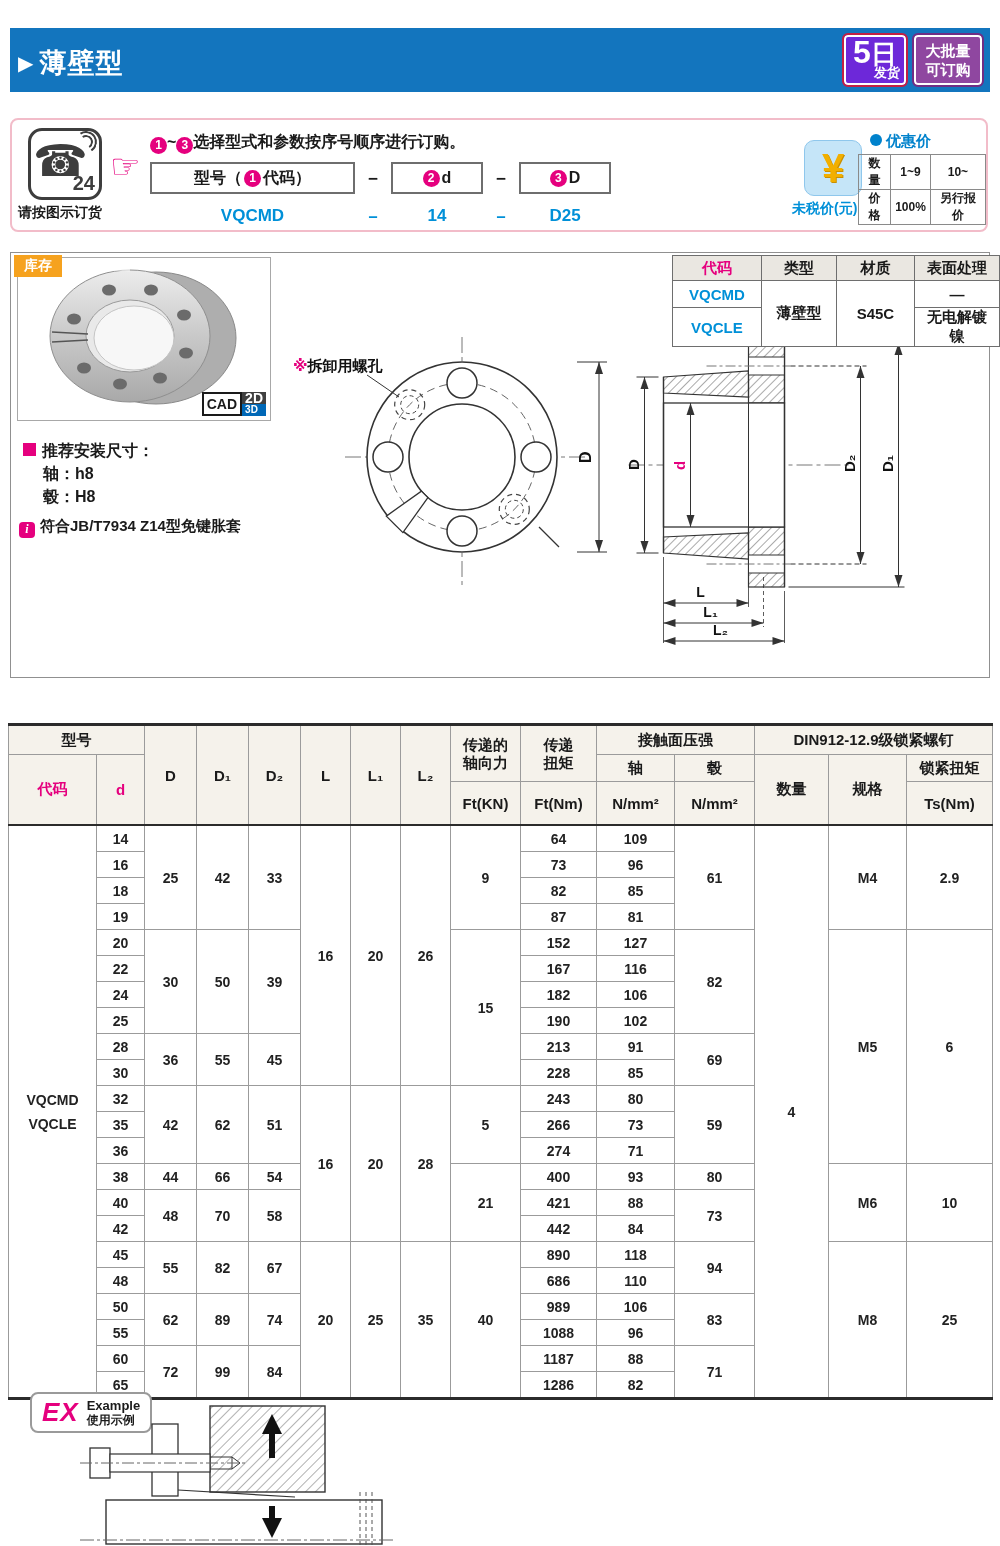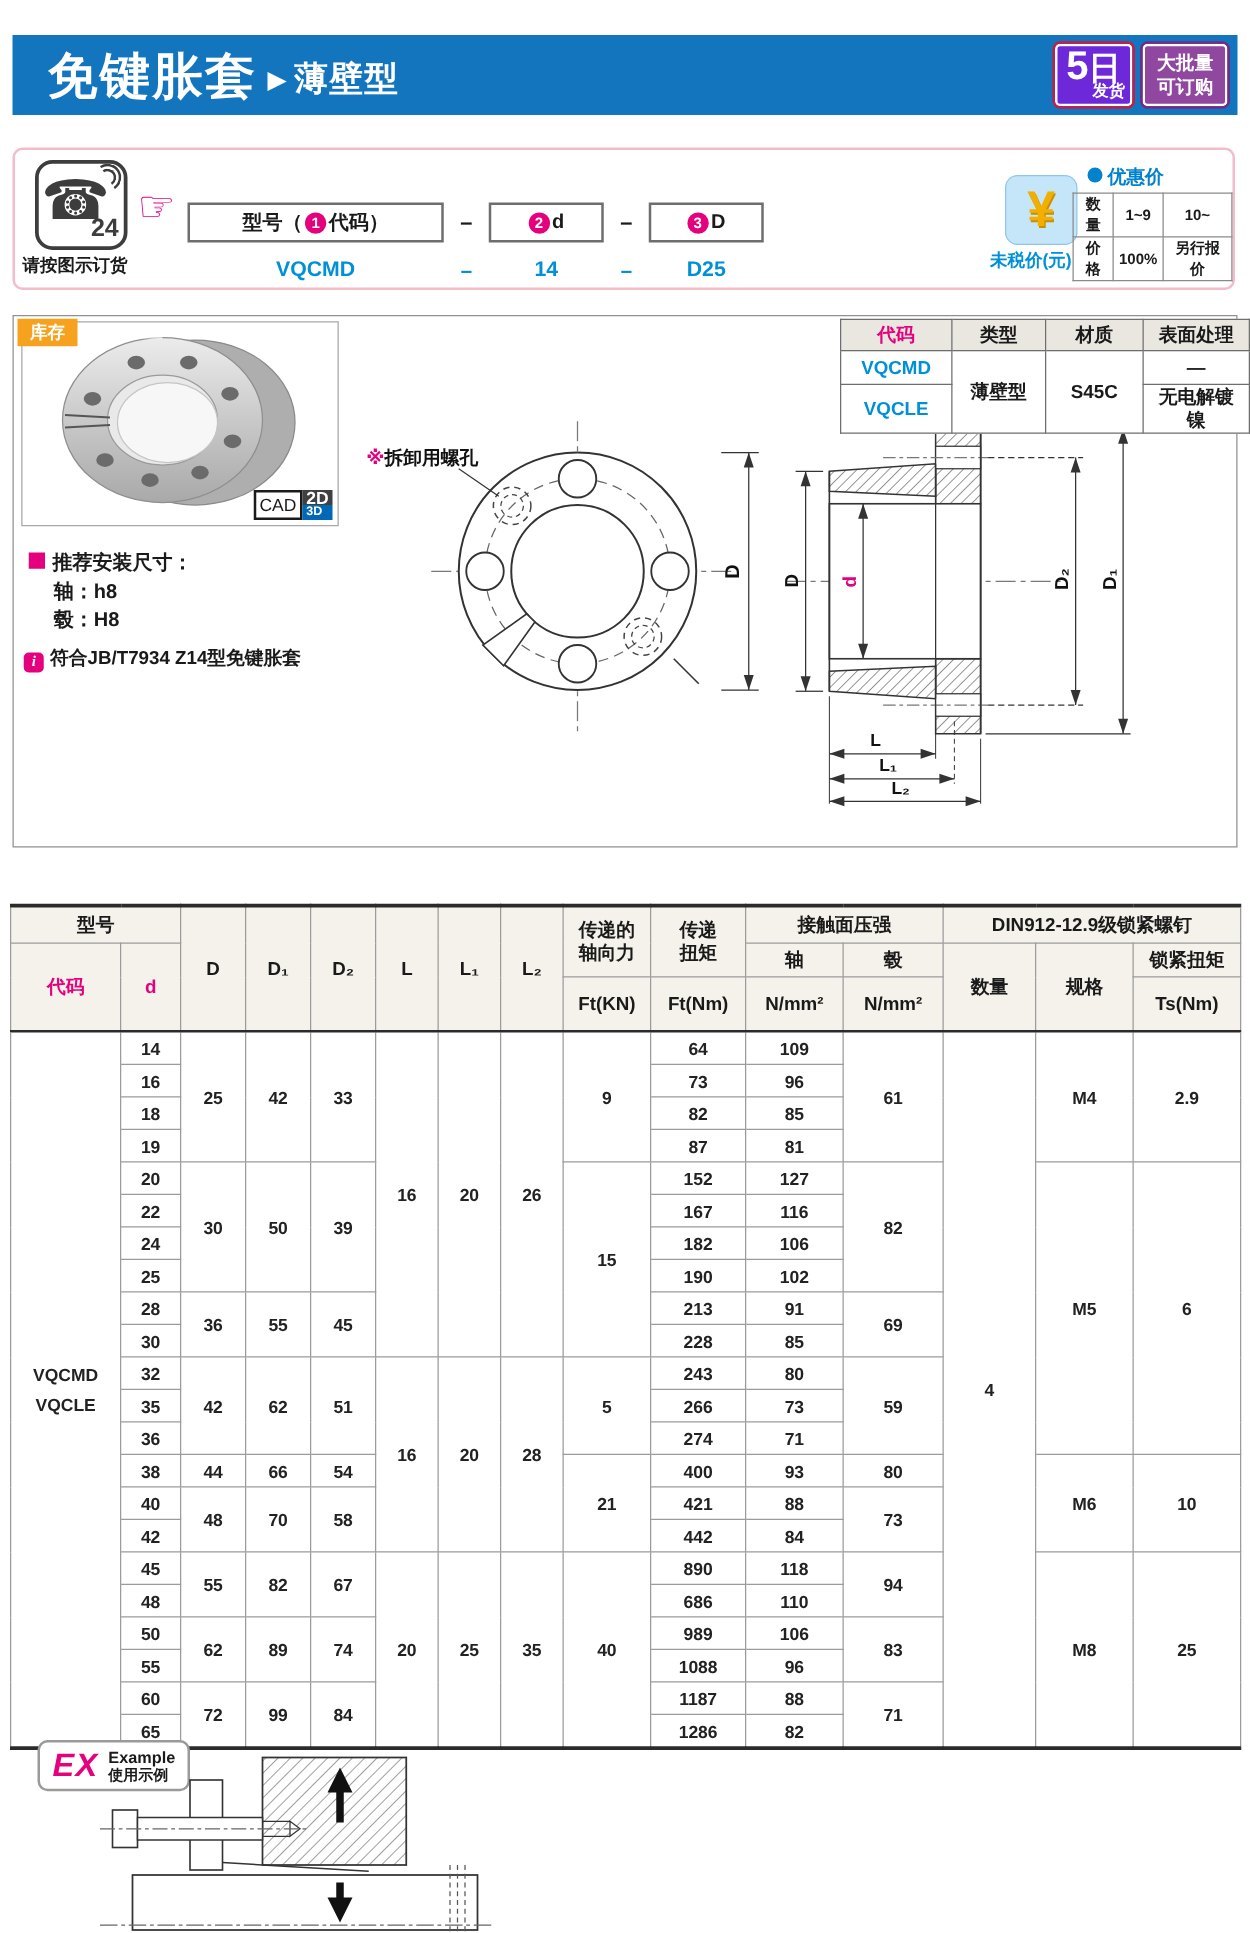--- a/index.html
+++ b/index.html
@@ -57,21 +57,21 @@
   .spectab td{height:26px;font-weight:bold;padding:0 6px;}
   .mag{color:#E5007E;}
   .bluev{color:#0090D8;}
 
   
   .mainbox{left:10px;top:252px;width:978px;height:424px;border:1px solid #909090;background:#fff;}
   .stock{position:absolute;left:3px;top:2px;background:#F6A21E;color:#fff;font-size:14px;font-weight:bold;
          padding:2px 10px;z-index:3;}
   .photo{position:absolute;left:6px;top:4px;width:252px;height:162px;border:1px solid #a8a8a8;background:#fff;z-index:2;}
   .cadbadge{position:absolute;right:4px;bottom:4px;display:flex;align-items:stretch;z-index:4;}
-  .cadbadge .cad{border:2px solid #1a1a1a;background:#fff;font-size:14px;font-weight:normal;display:flex;align-items:center;padding:0 3px;}
+  .cadbadge .cad{border:2px solid #1a1a1a;background:#fff;font-size:14px;font-weight:bold;display:flex;align-items:center;padding:0 3px;}
   .cadbadge .dd{display:flex;flex-direction:column;}
   .cadbadge .d2{background:#404040;color:#fff;font-size:14px;font-weight:bold;padding:0 3px;line-height:12px;}
   .cadbadge .d3{background:#0068B7;color:#fff;font-size:10px;font-weight:bold;padding:0 3px;line-height:12px;}
   .install{position:absolute;left:12px;top:186px;font-size:16px;font-weight:bold;line-height:23px;}
   .sqbullet{display:inline-block;width:13px;height:13px;background:#E5007E;margin-right:6px;}
   .indent{margin-left:20px;}
   .stdnote{position:absolute;left:8px;top:264px;font-size:15px;font-weight:bold;}
   .infoicon{display:inline-flex;width:16px;height:16px;border-radius:4px;background:#E5007E;color:#fff;
             align-items:center;justify-content:center;font-size:12px;font-weight:bold;font-family:"Liberation Serif",serif;
             font-style:italic;margin-right:5px;vertical-align:-2px;}
@@ -101,21 +101,20 @@
   .exbadge .cn{font-size:12px;font-weight:bold;}
 
   svg text{font-family:"Liberation Sans","DejaVu Sans",sans-serif;}
 </style>
 </head>
 <body>
 
 <div class="page">
 
   <div class="abs hdr">
-    <span class="t1">免键胀套</span>
     <span class="t-arrow">▶</span>
     <span class="t2">薄壁型</span>
     <div class="badge fast">
       <div class="l1"><span class="big">5</span>日</div>
       <div class="l2">发货</div>
     </div>
     <div class="badge bulk">
       <div>大批量</div>
       <div>可订购</div>
     </div>
@@ -124,20 +123,23 @@
   <div class="abs orderbox">
     <div class="phone">
       <span class="ph-glyph">☎</span>
       <span class="ph-24">24</span>
       <span class="arc a1"></span>
       <span class="arc a2"></span>
     </div>
     <div class="phone-cap">请按图示订货</div>
     <div class="finger">☞</div>
 
+    <div class="instr">
+      <span class="circ">1</span><span>~</span><span class="circ">3</span><span>选择型式和参数按序号顺序进行订购。</span>
+    </div>
 
     <div class="ogrid boxes">
       <div class="obox">
         <span>型号（</span>
           <span class="circ">1</span>
           <span>代码）</span>
       </div>
       <div class="odash">－</div>
       <div class="obox">
         <span class="circ">2</span>

